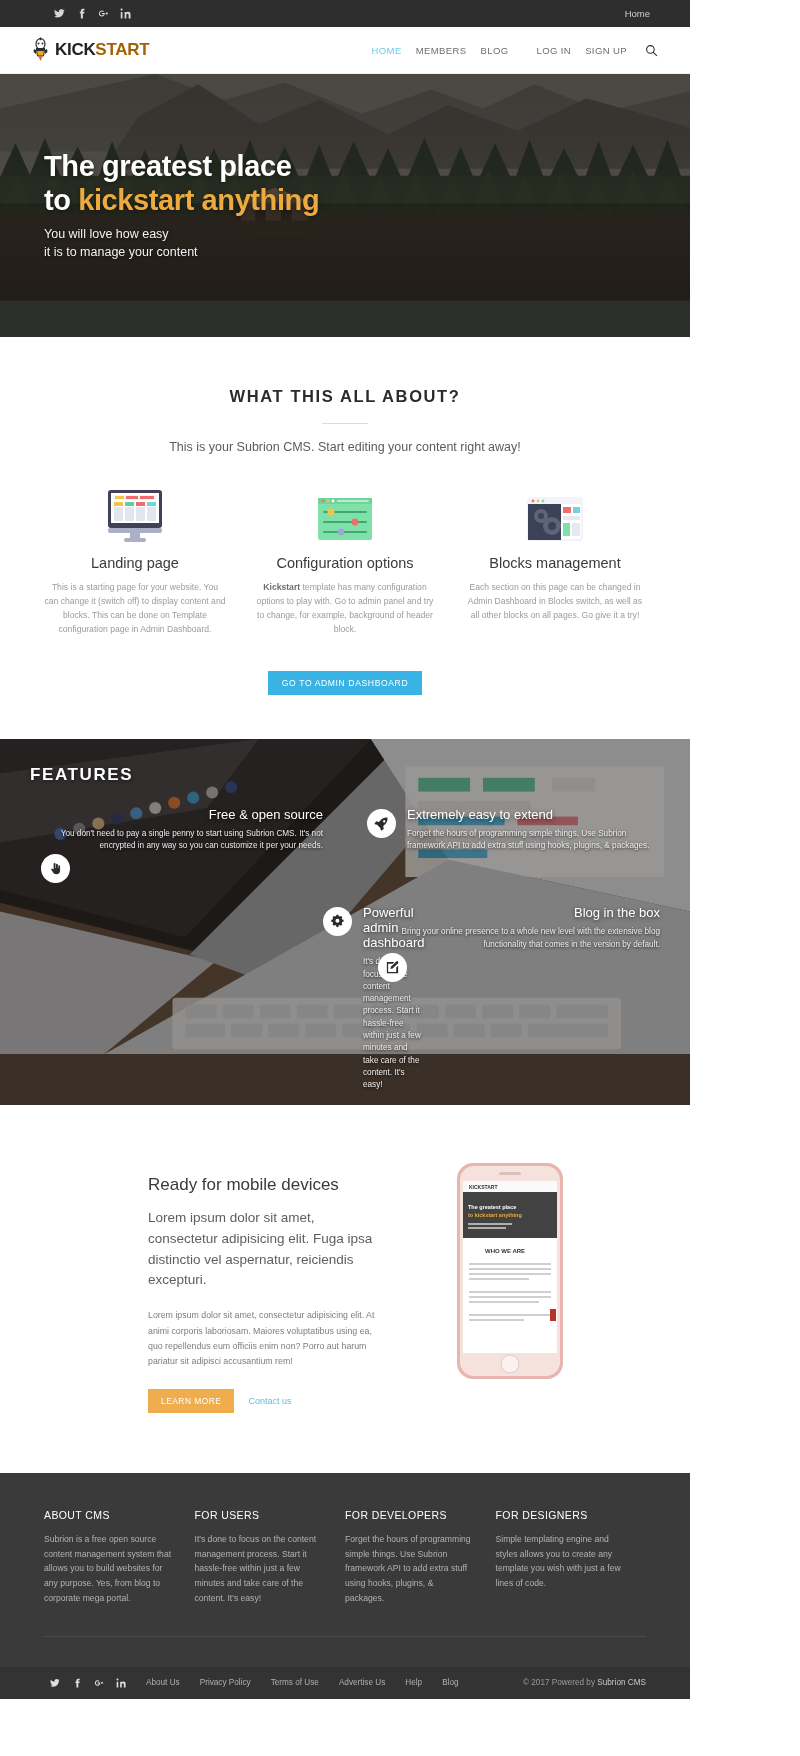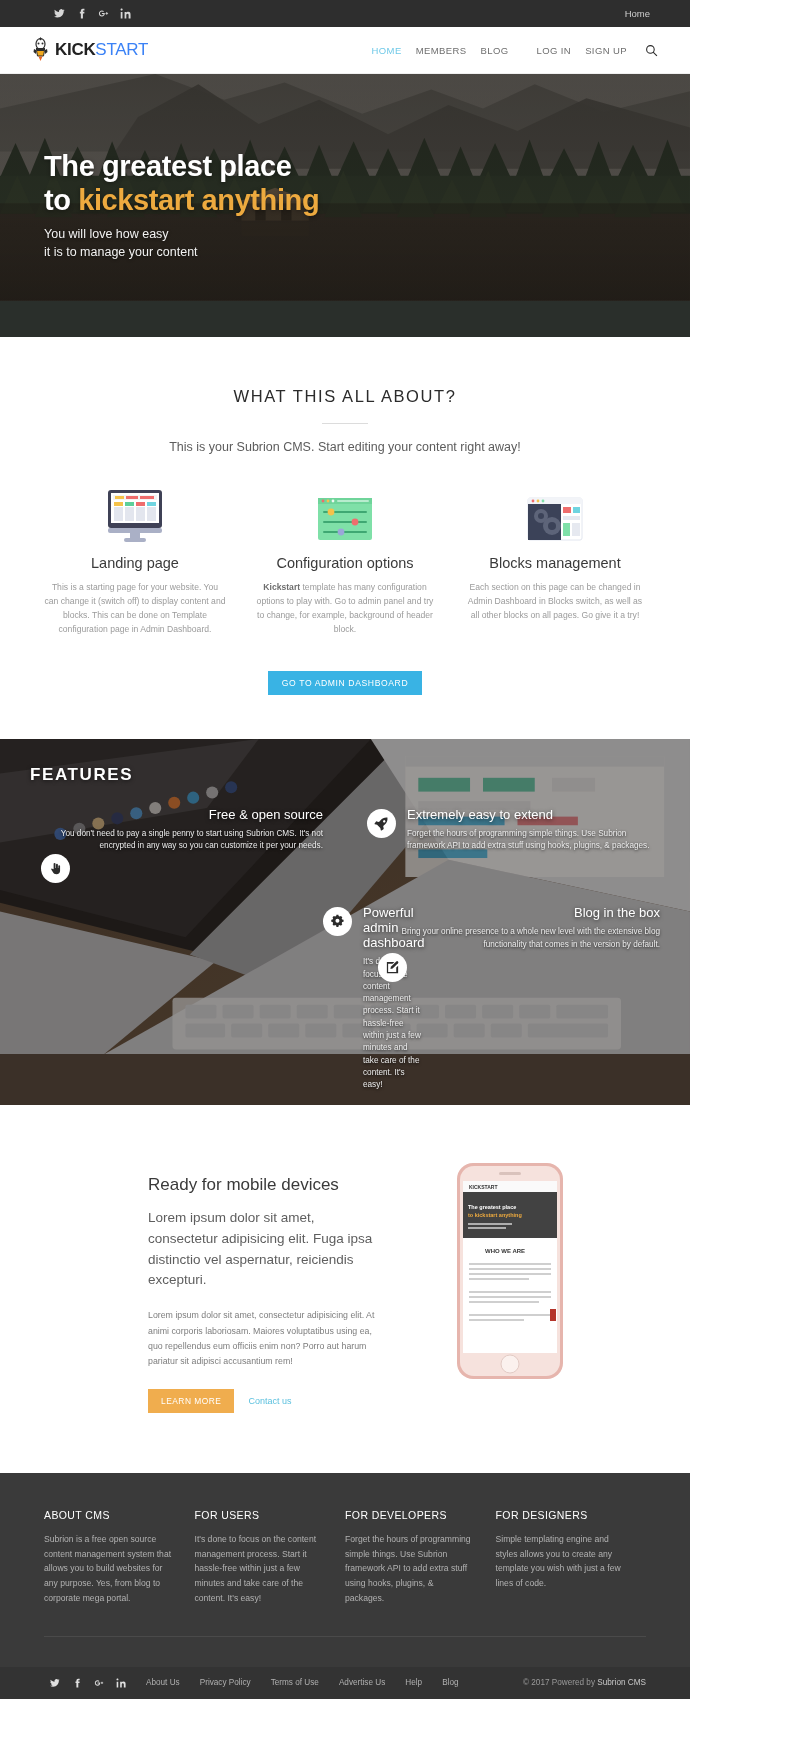--- a/index.html
+++ b/index.html
@@ -41,21 +41,21 @@
     background: #fff;
     display: flex;
     align-items: center;
     padding: 0 32px;
     border-bottom: 1px solid #f0f0f0;
   }
   .logo { display: flex; align-items: center; gap: 6px; text-decoration: none; }
   .logo .rocket { width: 17px; height: 26px; position: relative; }
   .logo-text { font-size: 17px; letter-spacing: -0.3px; }
   .logo-text .k { font-weight: bold; color: #222; }
-  .logo-text .s { font-weight: normal; color: #3b82f6; }
+  .logo-text .s { font-weight: bold; color: #a16207; }
   .nav { margin-left: auto; display: flex; align-items: center; }
   .nav a {
     font-size: 9.5px;
     letter-spacing: 0.4px;
     color: #6e6e6e;
     text-decoration: none;
     margin-left: 14px;
     font-weight: 500;
   }
   .nav a.active { color: #6fc9e8; }
@@ -93,21 +93,21 @@
     font-size: 12.5px;
     line-height: 1.42;
     color: #f2f2f2;
     text-shadow: 0 1px 3px rgba(0,0,0,.5);
   }
 
   
   .about { padding: 50px 0 44px; background: #fff; text-align: center; }
   .about h2 {
     font-size: 16.5px;
-    font-weight: normal;
+    font-weight: bold;
     letter-spacing: 1.6px;
     color: #2b2b2b;
   }
   .rule { width: 46px; height: 1px; background: #dcdcdc; margin: 17px auto 0; }
   .about .lead {
     margin-top: 16px;
     font-size: 12.5px;
     color: #5c5c5c;
   }
   .cols {

